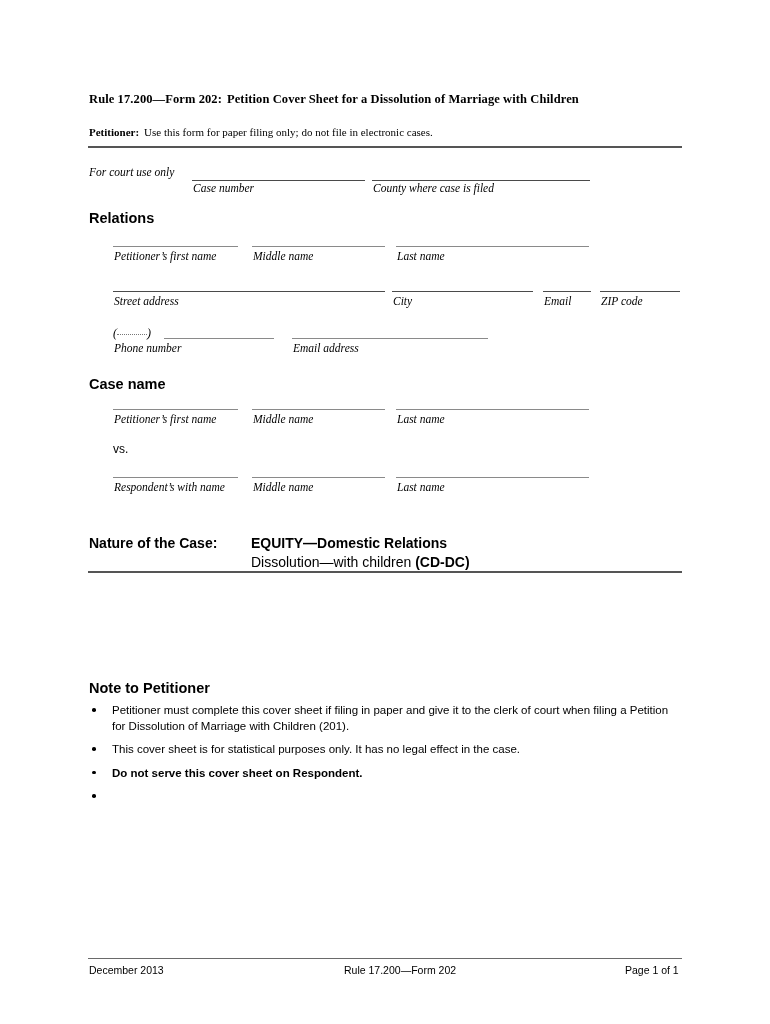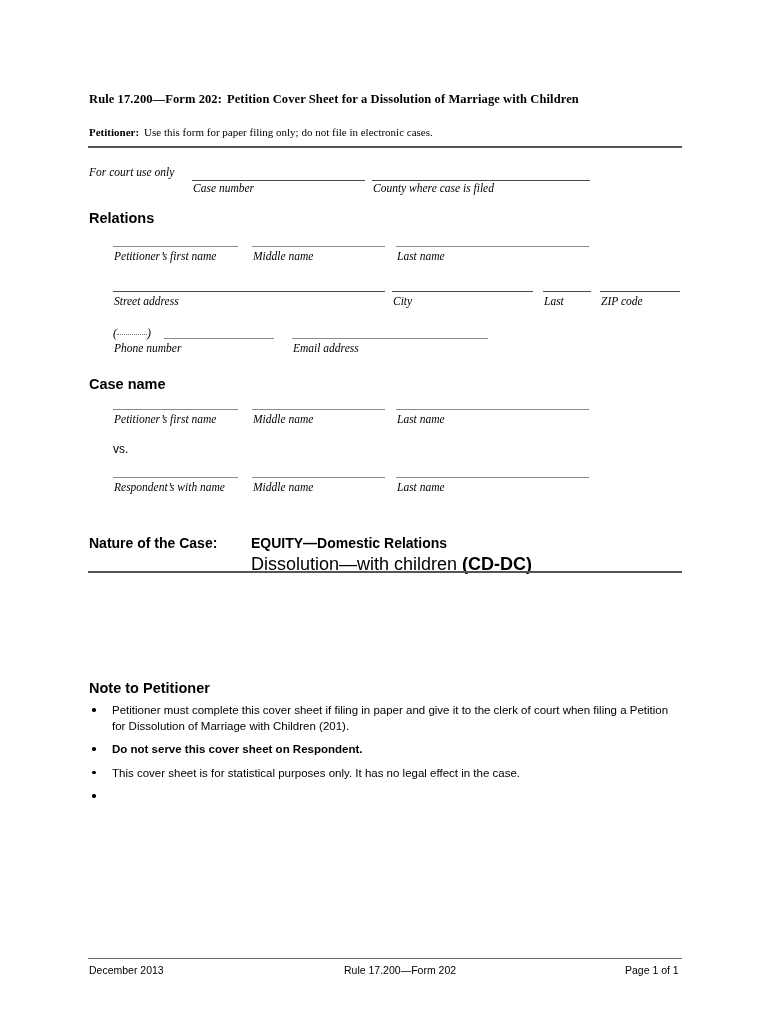--- a/index.html
+++ b/index.html
@@ -175,21 +175,21 @@
   #nature-l1 {
     left: 251px; top: 535px;
     font-family: "Liberation Sans", sans-serif;
     font-weight: bold;
     font-size: 14px;
     white-space: nowrap;
   }
   #nature-l2 {
     left: 251px; top: 554px;
     font-family: "Liberation Sans", sans-serif;
-    font-size: 18px;
+    font-size: 14px;
     white-space: nowrap;
   }
   #nature-l2 .code { font-weight: bold; }
   #rule-nature { left: 88px; top: 571px; width: 594px; }
 
   
   #note-list {
     position: absolute;
     left: 89px; top: 703px;
     width: 595px;
@@ -260,21 +260,21 @@
   <div class="fieldline" id="ln-p-last"></div>
   <div class="caption" id="cap-p-last">Last name</div>
 
   <div class="fieldline dark" id="ln-street"></div>
   <div class="caption" id="cap-street">Street address</div>
 
   <div class="fieldline dark" id="ln-city"></div>
   <div class="caption" id="cap-city">City</div>
 
   <div class="fieldline dark" id="ln-state"></div>
-  <div class="caption" id="cap-state">Last</div>
+  <div class="caption" id="cap-state">Email</div>
 
   <div class="fieldline dark" id="ln-zip"></div>
   <div class="caption" id="cap-zip">ZIP code</div>
 
   <div class="abs" id="phone-paren">
     <span>(</span><span class="blank"></span><span>)</span>
   </div>
   <div class="fieldline" id="ln-phone"></div>
   <div class="caption" id="cap-phone">Phone number</div>
 
@@ -310,28 +310,28 @@
   </div>
   <div class="rule-heavy" id="rule-nature"></div>
 
   <div class="section-h" id="h-note">Note to Petitioner</div>
 
   <div id="note-list">
     <div class="bullet-row b1">
       <span class="dot"></span>
       <span>Petitioner must complete this cover sheet if filing in paper and give it to the clerk of court when filing a Petition for Dissolution of Marriage with Children (201).</span>
     </div>
+    <div class="bullet-row b3">
+      <span class="dot"></span>
+      <span>This cover sheet is for statistical purposes only.  It has no legal effect in the case.</span>
+    </div>
     <div class="bullet-row b2">
       <span class="dot"></span>
       <span>Do not serve this cover sheet on Respondent.</span>
     </div>
-    <div class="bullet-row b3">
-      <span class="dot"></span>
-      <span>This cover sheet is for statistical purposes only.  It has no legal effect in the case.</span>
-    </div>
     <div class="bullet-row b4">
       <span class="dot"></span>
     </div>
   </div>
 
   <div class="fieldline" id="rule-footer"></div>
   <div class="footer-cell" id="foot-left">December 2013</div>
   <div class="footer-cell" id="foot-mid">Rule 17.200—Form 202</div>
   <div class="footer-cell" id="foot-right">Page 1 of 1</div>
 

